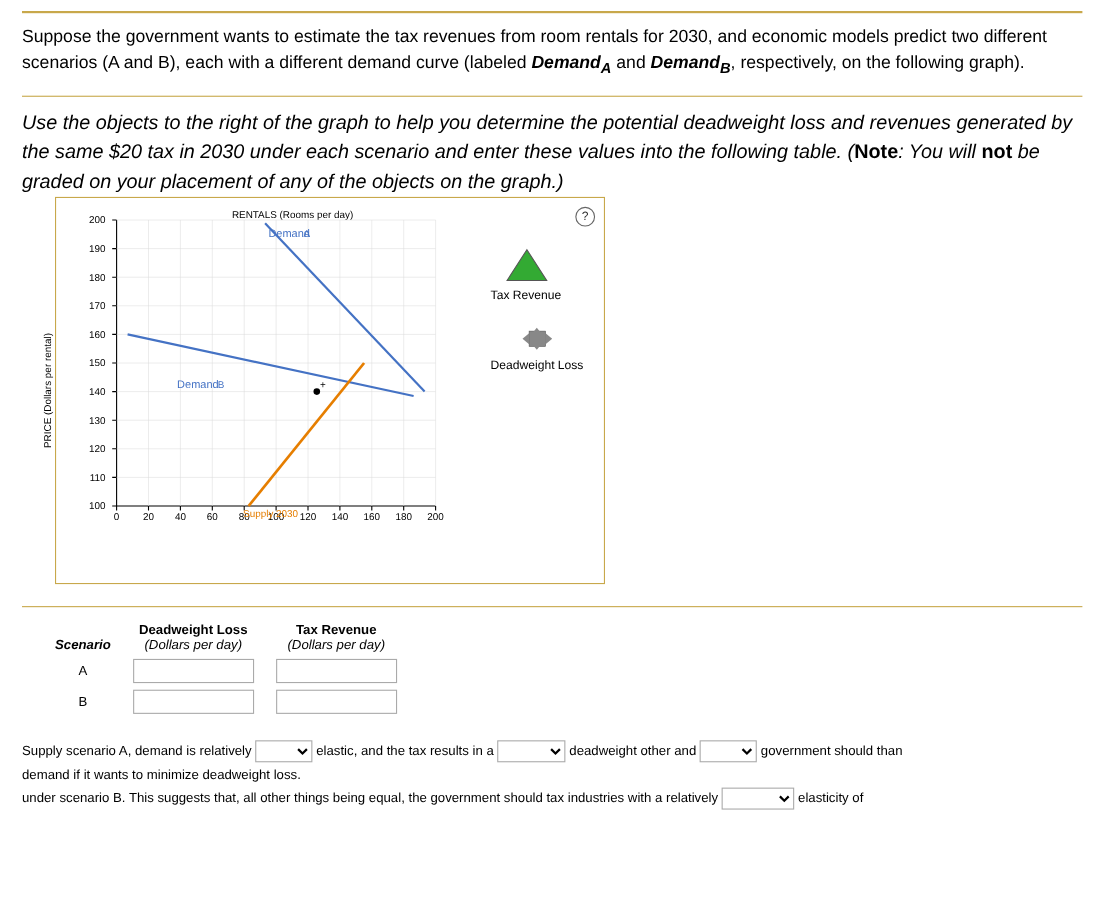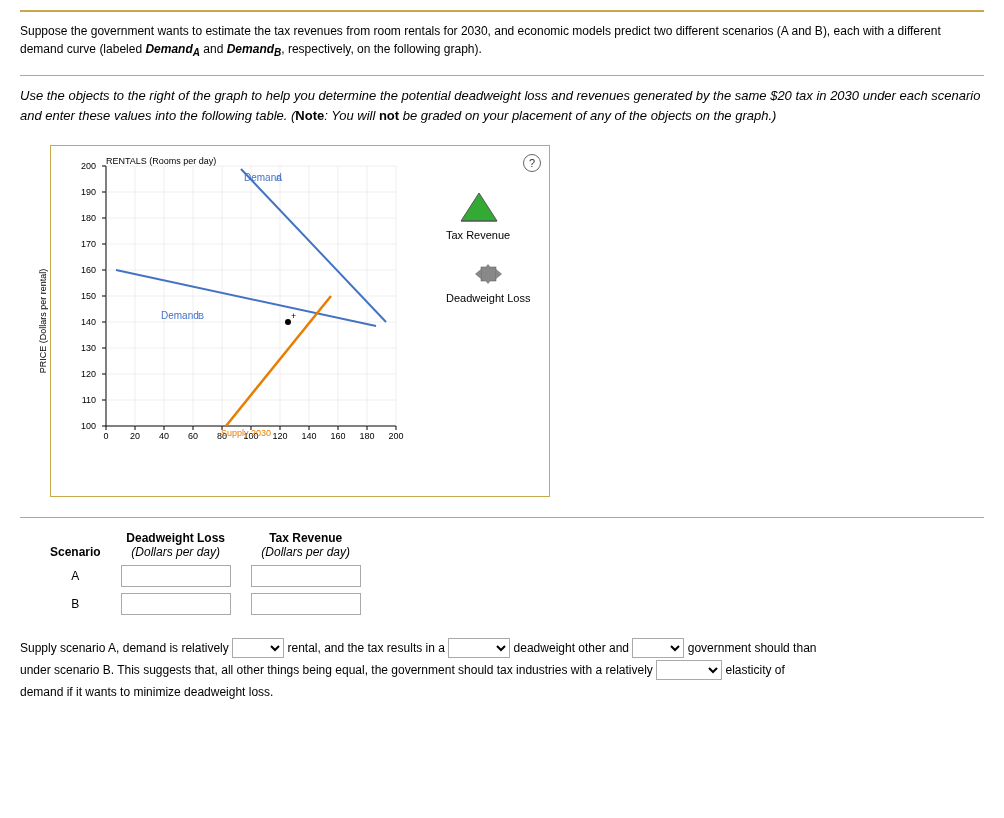--- a/index.html
+++ b/index.html
@@ -9,29 +9,28 @@
       background: #fff;
       color: #000;
       padding: 10px 20px;
       width: 1004px;
     }
     .top-border {
       border-top: 2px solid #c8a84b;
       margin-bottom: 10px;
     }
     .intro-text {
-      font-size: 12px;
+      font-size: 16px;
       line-height: 1.5;
       margin-bottom: 15px;
     }
     .instruction-text {
-      font-size: 13px;
+      font-size: 18px;
       font-style: italic;
       line-height: 1.5;
-      margin-bottom: 20px;
     }
     .instruction-text strong { font-style: normal; }
     .graph-section {
       border: 1px solid #c8a84b;
       padding: 15px;
       margin-bottom: 20px;
       position: relative;
       width: 500px;
       margin-left: 30px;
     }
@@ -132,20 +131,21 @@
       writing-mode: vertical-rl;
       transform: rotate(180deg);
       position: absolute;
       left: -28px;
       top: 50%;
       transform: translateY(-50%) rotate(180deg);
       white-space: nowrap;
     }
     .axis-title-x {
       font-size: 9px;
+      text-align: center;
       margin-top: 2px;
     }
   </style>
 </head>
 <body>
 
 <div class="top-border"></div>
 
 <p class="intro-text">
   Suppose the government wants to estimate the tax revenues from room rentals for 2030, and economic models predict two different
@@ -304,21 +304,21 @@
     </div>
   </div>
 </div>
 
 <div class="divider"></div>
 
 <div class="table-section">
   <table class="data-table">
     <thead>
       <tr>
-        <th style="text-align:center;">Scenario</th>
+        <th style="text-align:center;font-style:italic;">Scenario</th>
         <th>
           <div>Deadweight Loss</div>
           <div class="italic-header" style="font-style:italic; font-weight:normal;">(Dollars per day)</div>
         </th>
         <th>
           <div>Tax Revenue</div>
           <div class="italic-header" style="font-style:italic; font-weight:normal;">(Dollars per day)</div>
         </th>
       </tr>
     </thead>
@@ -346,39 +346,39 @@
 </div>
 
 <div class="bottom-text">
   <p>
     <span>Supply scenario A, demand is relatively</span>
     <select>
       <option value=""></option>
       <option value="more">more</option>
       <option value="less">less</option>
     </select>
-    <span>rental, and the tax results in a</span>
+    <span>elastic, and the tax results in a</span>
     <select>
       <option value=""></option>
       <option value="larger">larger</option>
       <option value="smaller">smaller</option>
     </select>
     <span>deadweight other and</span>
     <select>
       <option value=""></option>
       <option value="more">more</option>
       <option value="less">less</option>
     </select>
     <span>government should than</span>
   </p>
   <p>
+    <span>demand if it wants to minimize deadweight loss.</span>
+  </p>
+  <p>
     <span>under scenario B. This suggests that, all other things being equal, the government should tax industries with a relatively</span>
     <select>
       <option value=""></option>
       <option value="elastic">elastic</option>
       <option value="inelastic">inelastic</option>
     </select>
     <span>elasticity of</span>
   </p>
-  <p>
-    <span>demand if it wants to minimize deadweight loss.</span>
-  </p>
 </div>
 
 </body></html>

